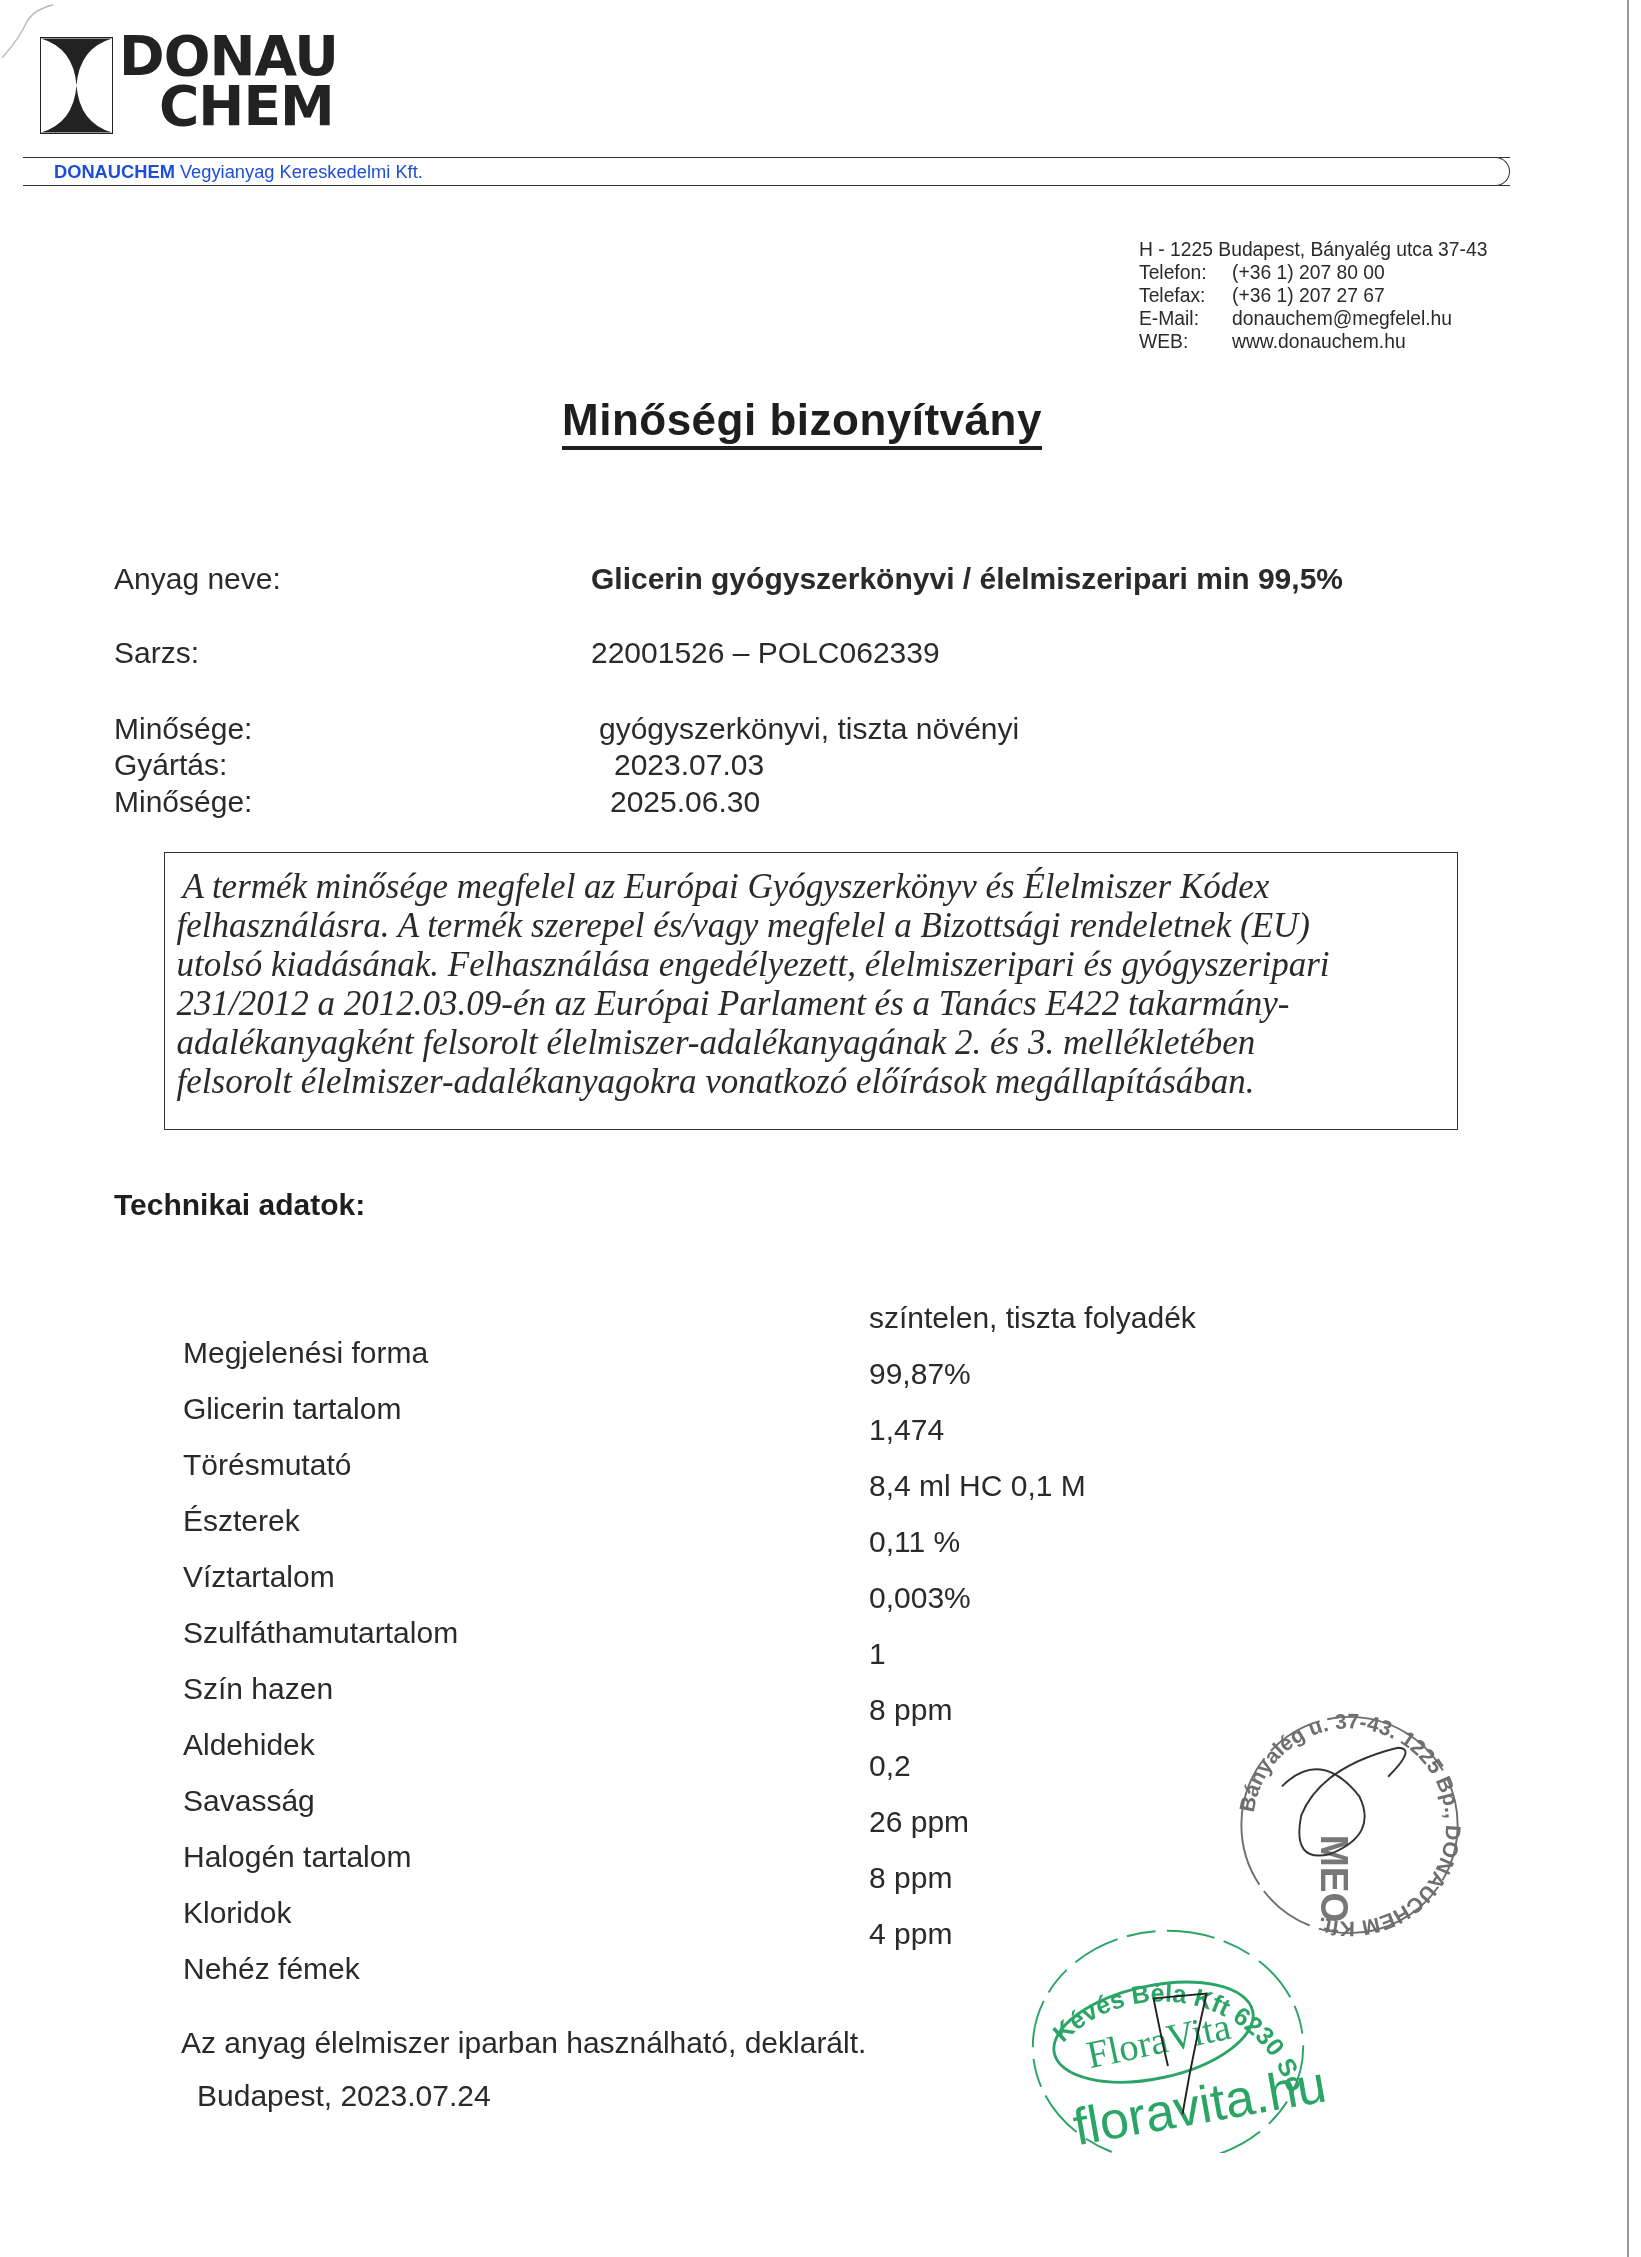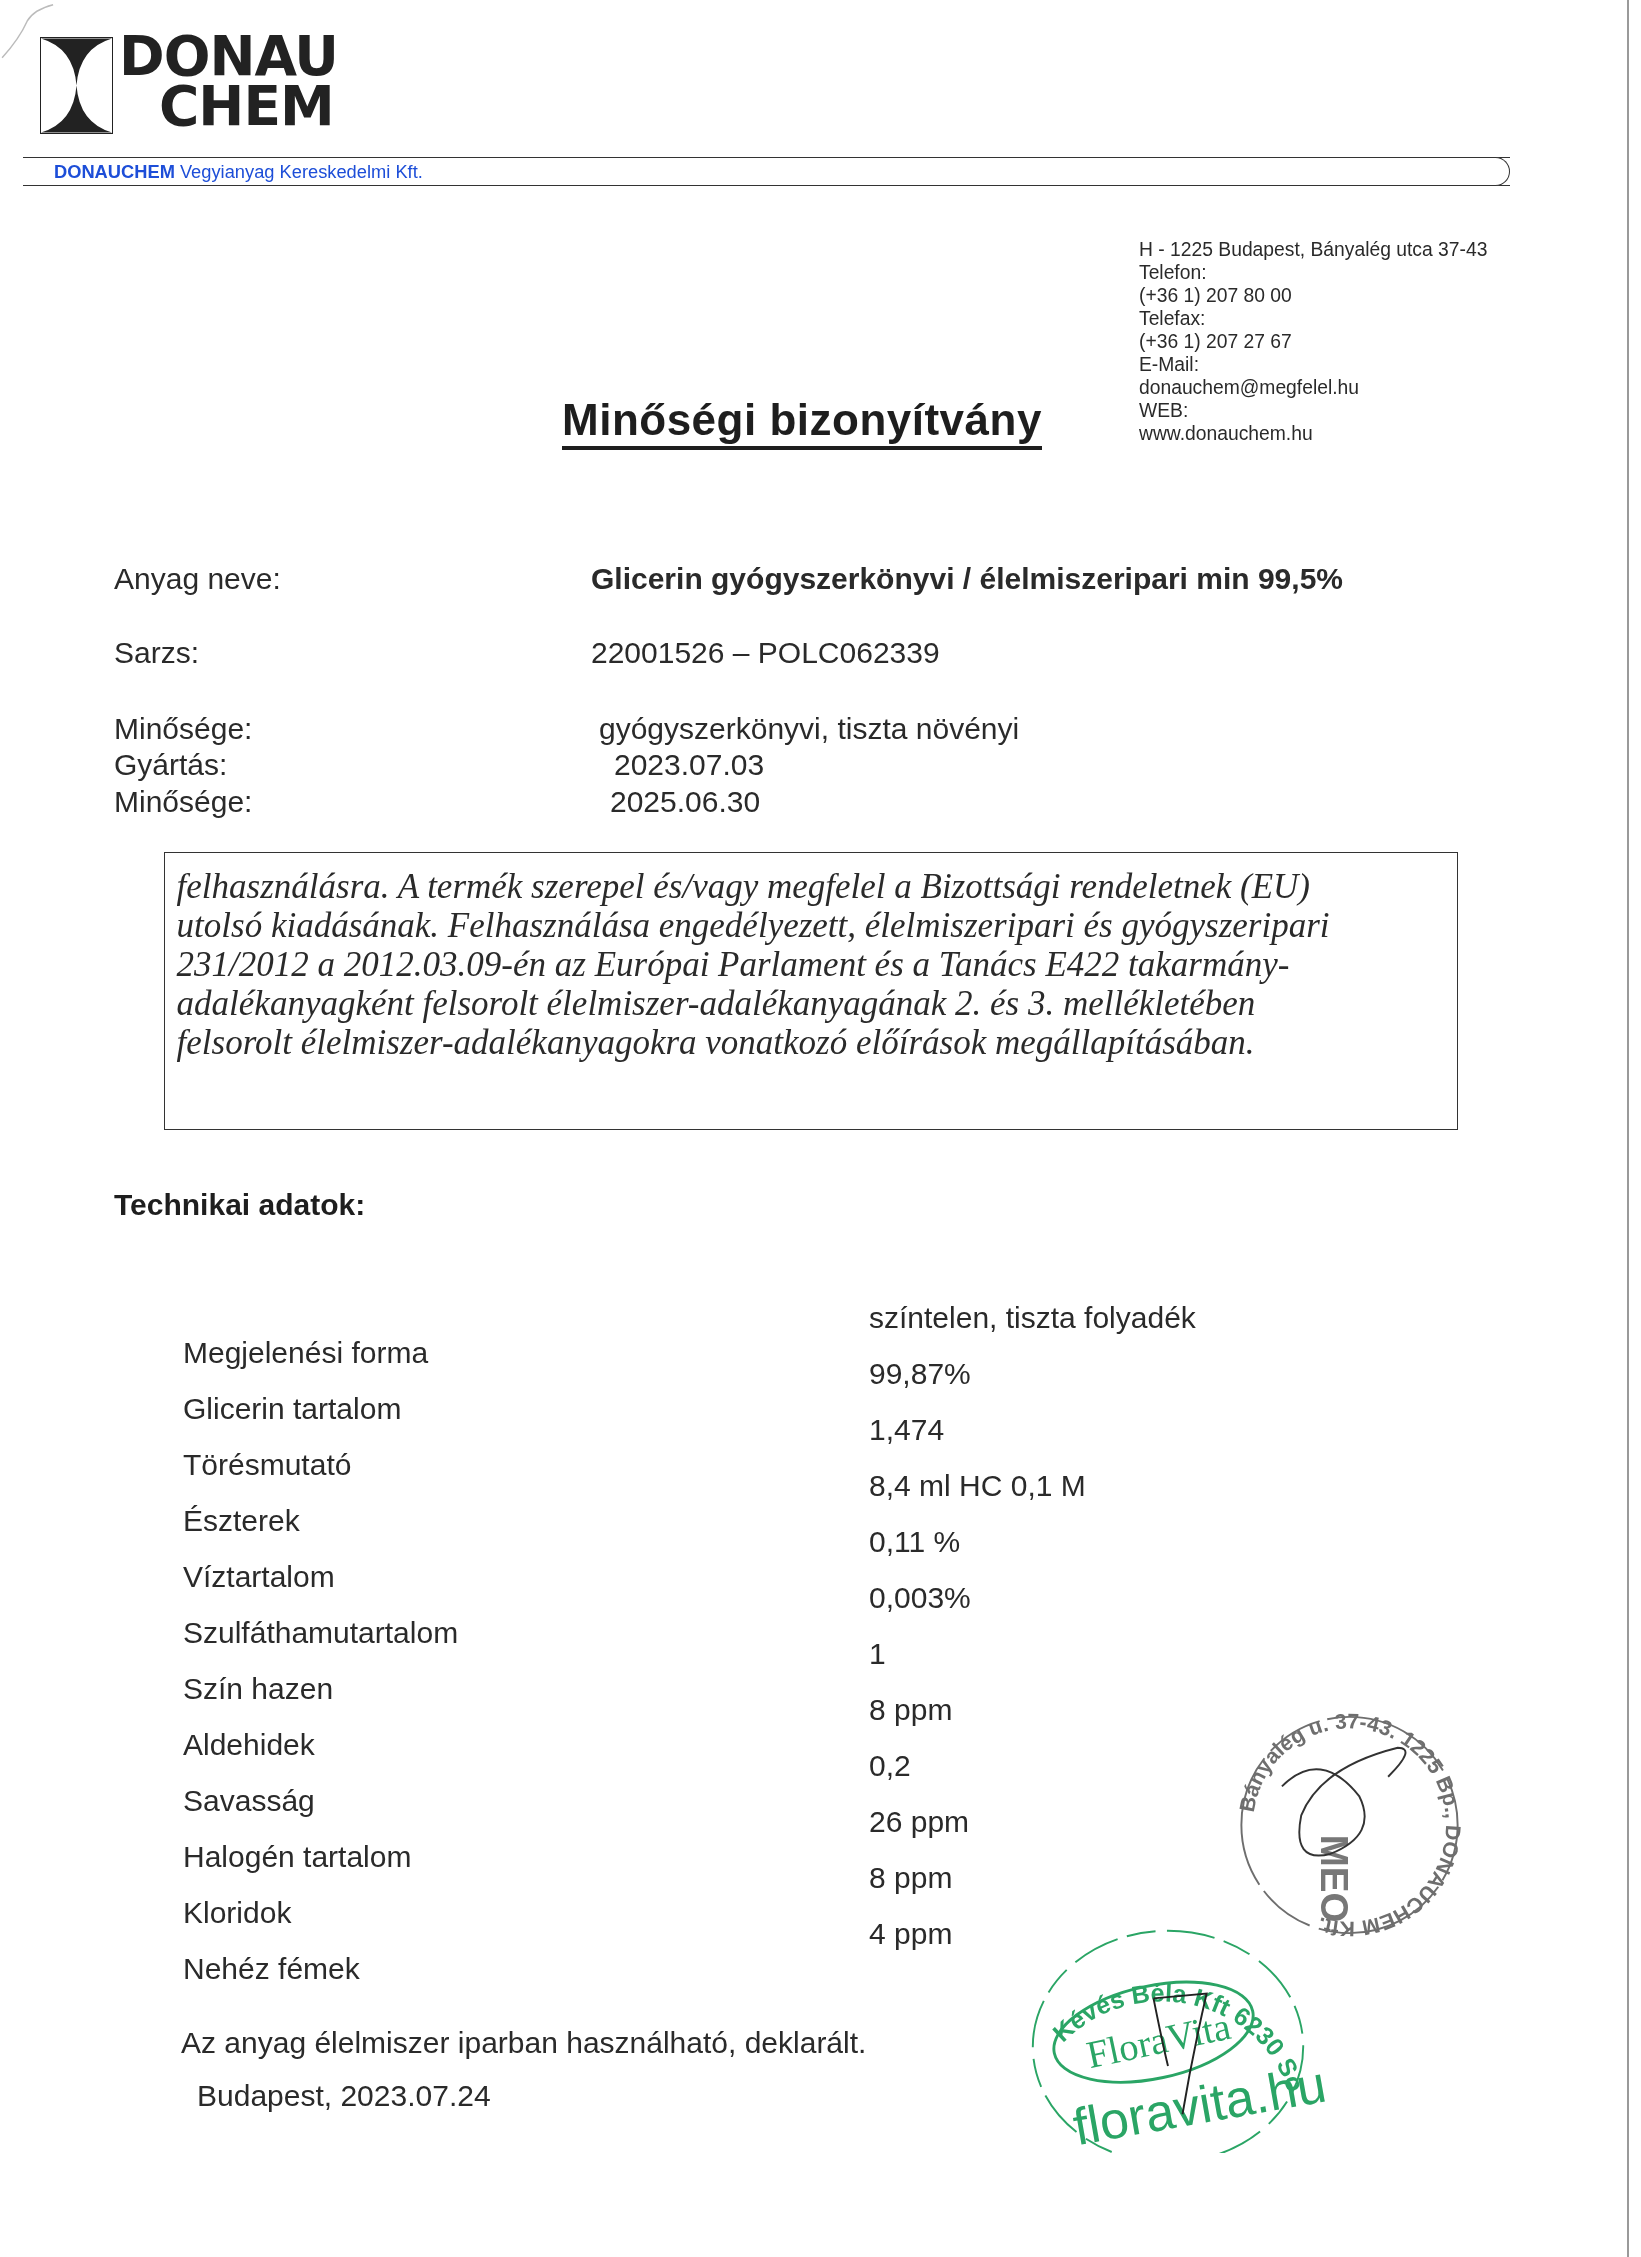--- a/index.html
+++ b/index.html
@@ -16,21 +16,21 @@
 
   
   .band { position:absolute; left:23px; top:157px; width:1487px; height:27px; border-top:1.9px solid #333; border-bottom:1.9px solid #333; }
   .band-cap { position:absolute; left:1472px; top:157px; width:37px; height:27px; border:1.9px solid #333; border-left:none;
               border-radius:0 17.4px 17.4px 0; background:#fff; }
   .band-text { position:absolute; left:54px; top:161px; font-family:Liberation Sans, sans-serif; font-size:18.3px; color:#1d4ed8; }
   .band-text b { font-weight:bold; }
 
   
   .contact { position:absolute; left:1139px; top:238px; font-size:19.3px; line-height:23px; color:#2a2a2a; }
-  .contact .row { display:flex;flex-direction:column; }
+  .contact .row { display:flex; }
   .contact .k { width:93px; }
 
   
   .title { position:absolute; left:562px; top:394px; font-size:44px; font-weight:bold; color:#1e1e1e;
            border-bottom:4.8px solid #1e1e1e; line-height:52px; letter-spacing:0.5px; }
 
   
   .field-label { position:absolute; left:114px; font-size:30px; color:#2a2a2a; }
   .field-value { position:absolute; font-size:30px; color:#2a2a2a; }
   .bold { font-weight:bold; }
@@ -105,20 +105,21 @@
 <div class="field-label" style="top:712px">Minősége:</div>
 <div class="field-value" style="left:599px; top:712px">gyógyszerkönyvi, tiszta növényi</div>
 
 <div class="field-label" style="top:748px">Gyártás:</div>
 <div class="field-value" style="left:614px; top:748px">2023.07.03</div>
 
 <div class="field-label" style="top:785px">Minősége:</div>
 <div class="field-value" style="left:610px; top:785px">2025.06.30</div>
 
 <div class="statement">
+  <div style="padding-left:5.8px">A termék minősége megfelel az Európai Gyógyszerkönyv és Élelmiszer Kódex</div>
   <div>felhasználásra. A termék szerepel és/vagy megfelel a Bizottsági rendeletnek (EU)</div>
   <div>utolsó kiadásának. Felhasználása engedélyezett, élelmiszeripari és gyógyszeripari</div>
   <div>231/2012 a 2012.03.09-én az Európai Parlament és a Tanács E422 takarmány-</div>
   <div>adalékanyagként felsorolt élelmiszer-adalékanyagának 2. és 3. mellékletében</div>
   <div>felsorolt élelmiszer-adalékanyagokra vonatkozó előírások megállapításában.</div>
 </div>
 
 <div class="section-heading">Technikai adatok:</div>
 
 <div class="tech-row" style="top:1301px">

